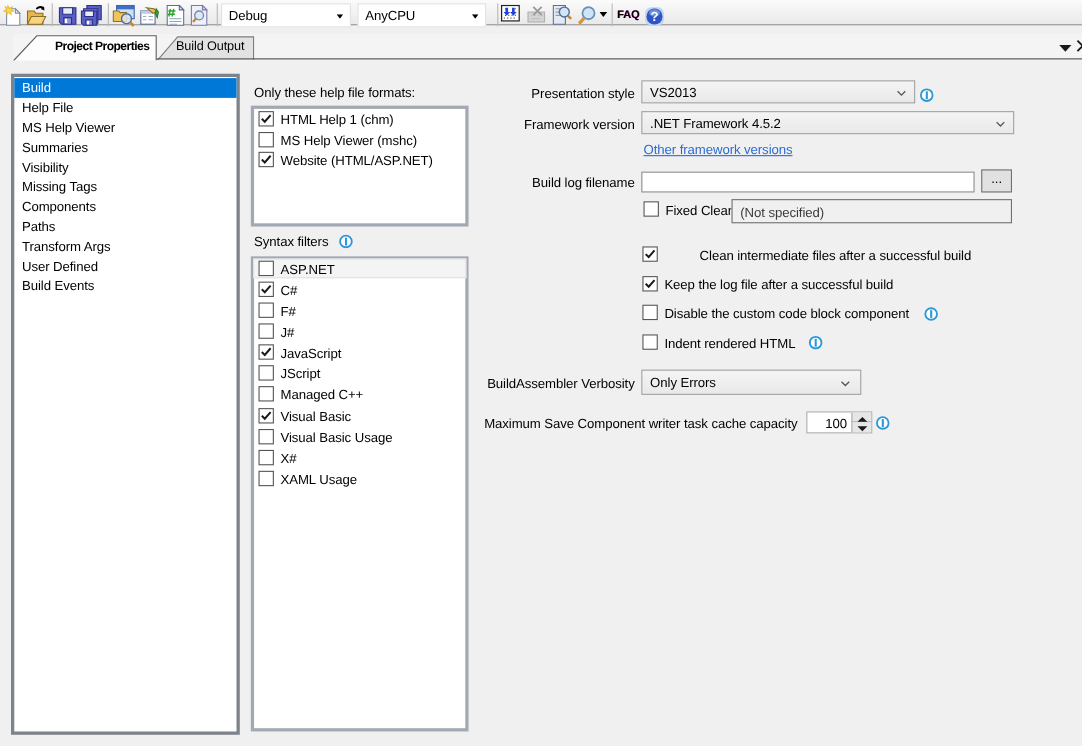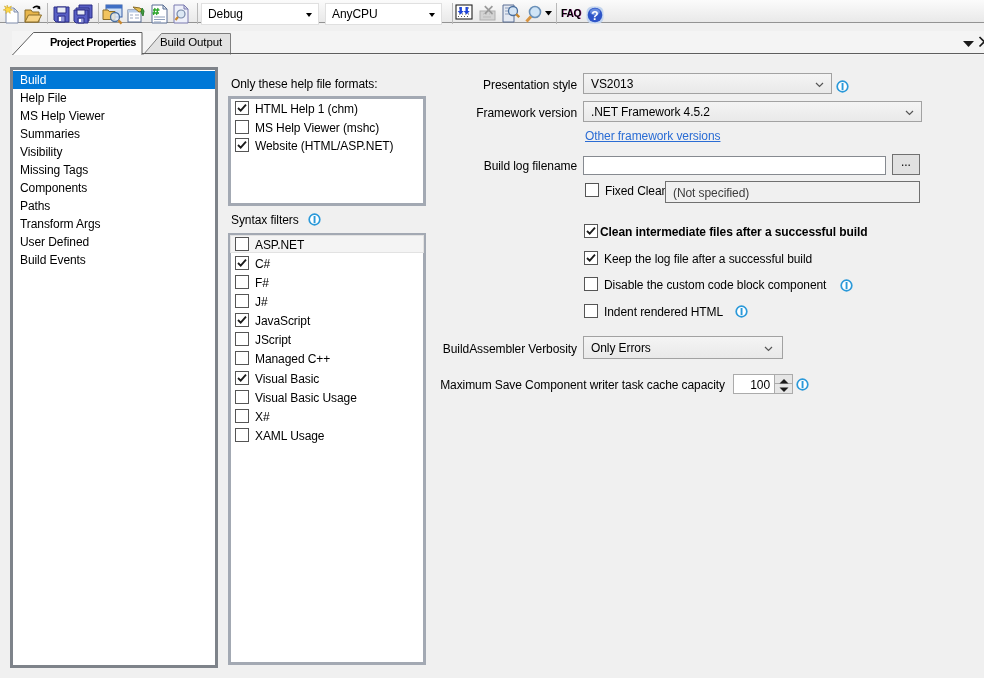--- a/index.html
+++ b/index.html
@@ -242,21 +242,21 @@
   <div style="position:absolute;left:892px;top:154px;width:28px;height:21px;background:#e1e1e1;border:1px solid #707070;text-align:center;line-height:14px;color:#000;">...</div>
   <div class="cb" style="left:585px;top:183px;"></div>
   <div class="ctext" style="left:605px;top:184px;">Fixed Clean</div>
   <div style="position:absolute;left:665px;top:181px;width:255px;height:22px;background:#f0f0f0;border:1px solid #707070;">
       <span style="position:absolute;left:7px;top:4px;color:#3c3c3c;">(Not specified)</span>
     </div>
 
   <div class="cb" style="left:584px;top:224px;"><svg width="12" height="12" viewBox="0 0 12 12">
         <path d="M2 6 L4.7 8.7 L10 2.6" fill="none" stroke="#1a1a1a" stroke-width="1.8"></path>
       </svg></div>
-  <div class="ctext" style="left:600px;top:225px;font-weight:bold;">Clean intermediate files after a successful build</div>
+  <div class="ctext" style="left:636px;top:225px;">Clean intermediate files after a successful build</div>
   <div class="cb" style="left:584px;top:251px;"><svg width="12" height="12" viewBox="0 0 12 12">
         <path d="M2 6 L4.7 8.7 L10 2.6" fill="none" stroke="#1a1a1a" stroke-width="1.8"></path>
       </svg></div>
   <div class="ctext" style="left:604px;top:252px;">Keep the log file after a successful build</div>
   <div class="cb" style="left:584px;top:277px;"></div>
   <div class="ctext" style="left:604px;top:278px;">Disable the custom code block component</div>
   <svg style="position:absolute;left:840px;top:279px" width="13" height="13" viewBox="0 0 13 13">
       <circle cx="6.5" cy="6.5" r="5.3" fill="#fff" stroke="#2b99d9" stroke-width="1.7"></circle>
       <rect x="5.6" y="3" width="1.9" height="7.2" fill="#2b99d9"></rect>
     </svg>

